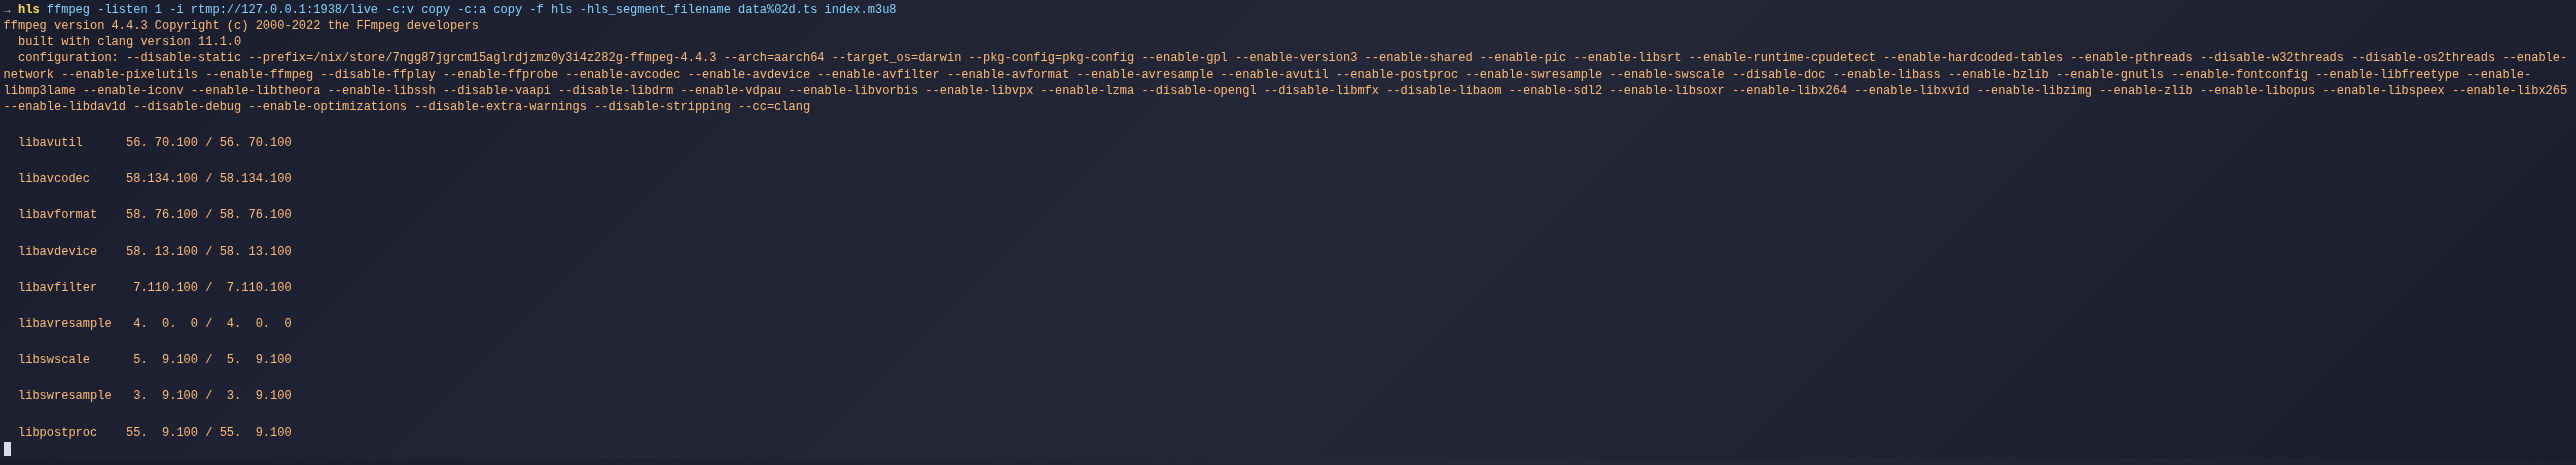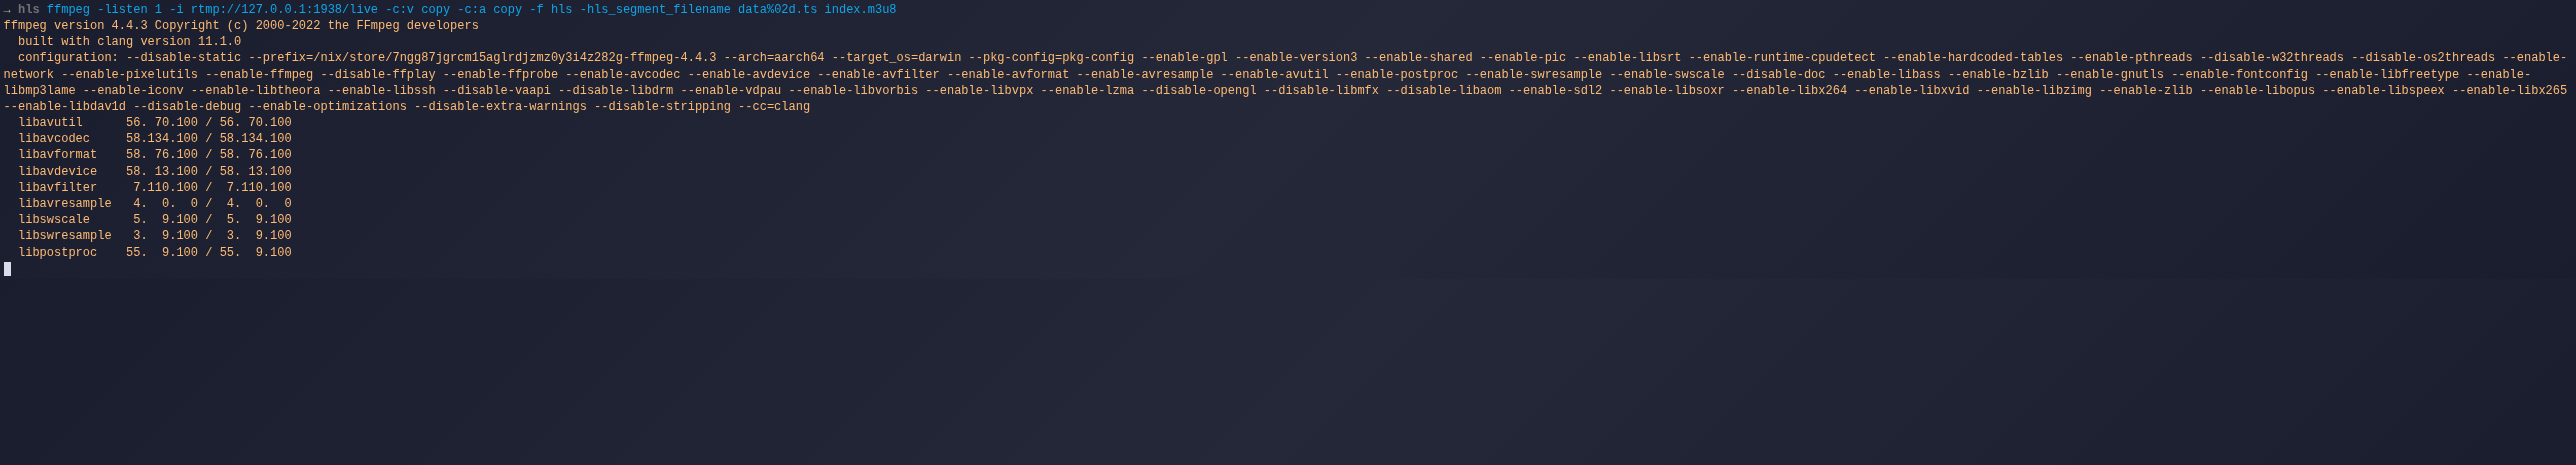--- a/index.html
+++ b/index.html
@@ -21,32 +21,33 @@
     .terminal {
       white-space: pre;
     }
     .line {
       display: block;
     }
     .prompt-arrow {
       color: #a3be8c;
     }
     .cmd-hls {
-      color: #737373;
+      color: #fde047;
       font-weight: bold;
     }
     .cmd-args {
-      color: #0ea5e9;
+      color: #7dd3fc;
       margin-top: 8px;
     }
     .output {
       color: #fdba74;
     }
     .lib-row {
       display: block;
+      margin-top: 20px;
     }
     .cursor {
       display: inline-block;
       width: 7.2px;
       height: 13.5px;
       background: #d8dee9;
       vertical-align: text-bottom;
     }
   </style>
 </head>

